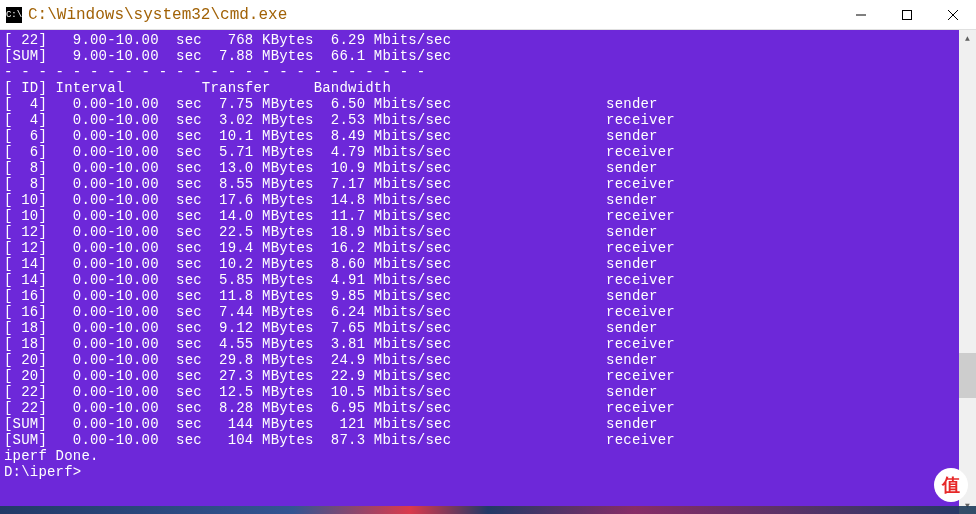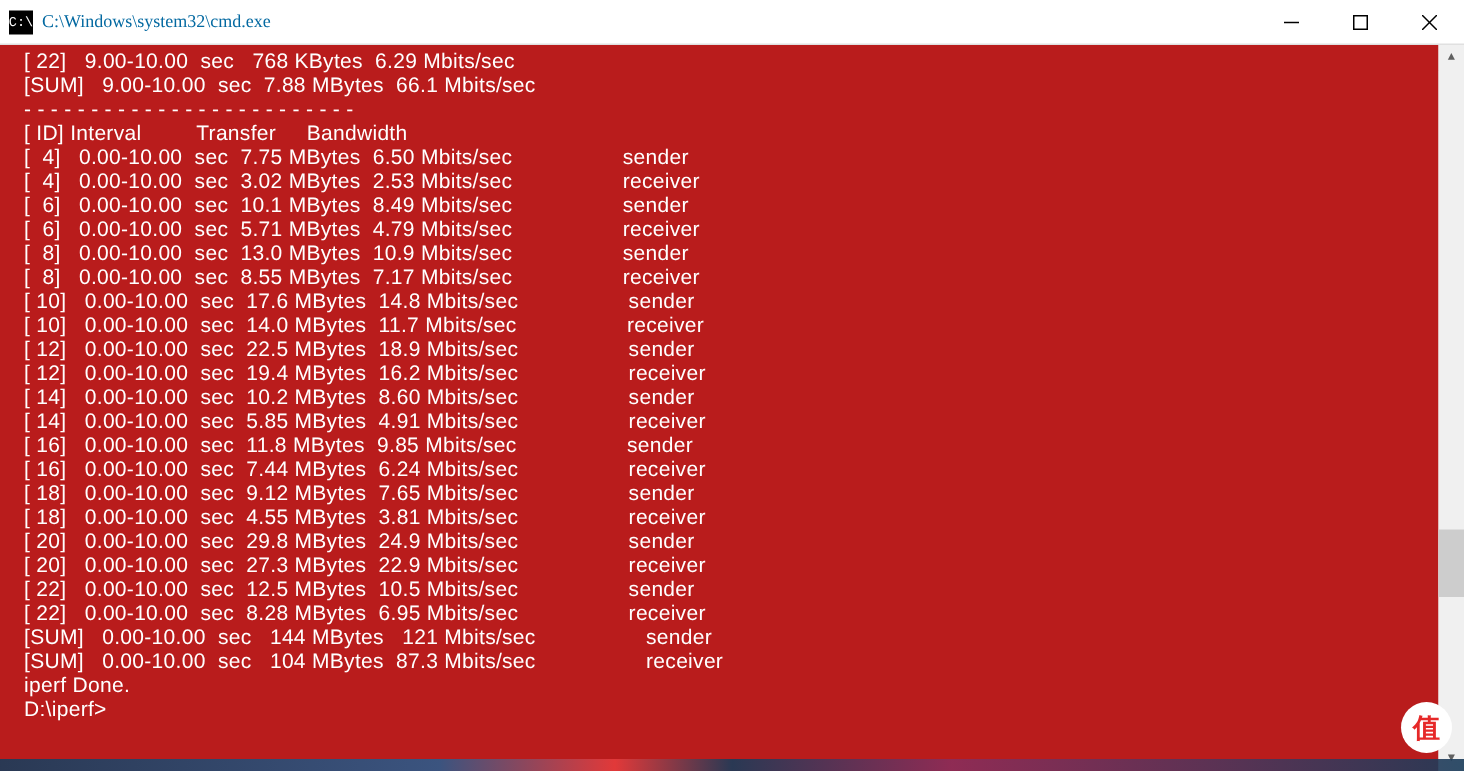--- a/index.html
+++ b/index.html
@@ -25,50 +25,50 @@
       background: #000;
       margin-right: 6px;
       display: flex;
       align-items: center;
       justify-content: center;
       font-size: 9px;
       color: #fff;
     }
     .title-text {
       flex: 1;
-      font-size: 12px;
-      font-family: Liberation Serif, serif;
-      color: #0369a1;
+      font-size: 16px;
+      font-family: Liberation Mono, monospace;
+      color: #a16207;
     }
     .win-controls {
       display: flex;
       height: 100%;
     }
     .win-btn {
       width: 46px;
       height: 100%;
       display: flex;
       align-items: center;
       justify-content: center;
       font-family: "Segoe UI", sans-serif;
       font-size: 11px;
       color: #000;
       cursor: pointer;
     }
     .win-btn svg { width: 10px; height: 10px; }
     .console {
-      background: #b91c1c;
+      background: #6d28d9;
       color: #fff;
       font-size: 14px;
       line-height: 16px;
-      padding: 2px 16px;
+      padding: 2px 4px;
       white-space: pre;
       height: calc(100% - 30px);
       position: relative;
-      font-family: Liberation Sans, sans-serif;
+      font-family: Liberation Mono, monospace;
       letter-spacing: 0.2px;
     }
     .scrollbar {
       position: absolute;
       right: 0;
       top: 30px;
       width: 17px;
       height: calc(100% - 30px);
       background: #f0f0f0;
     }

